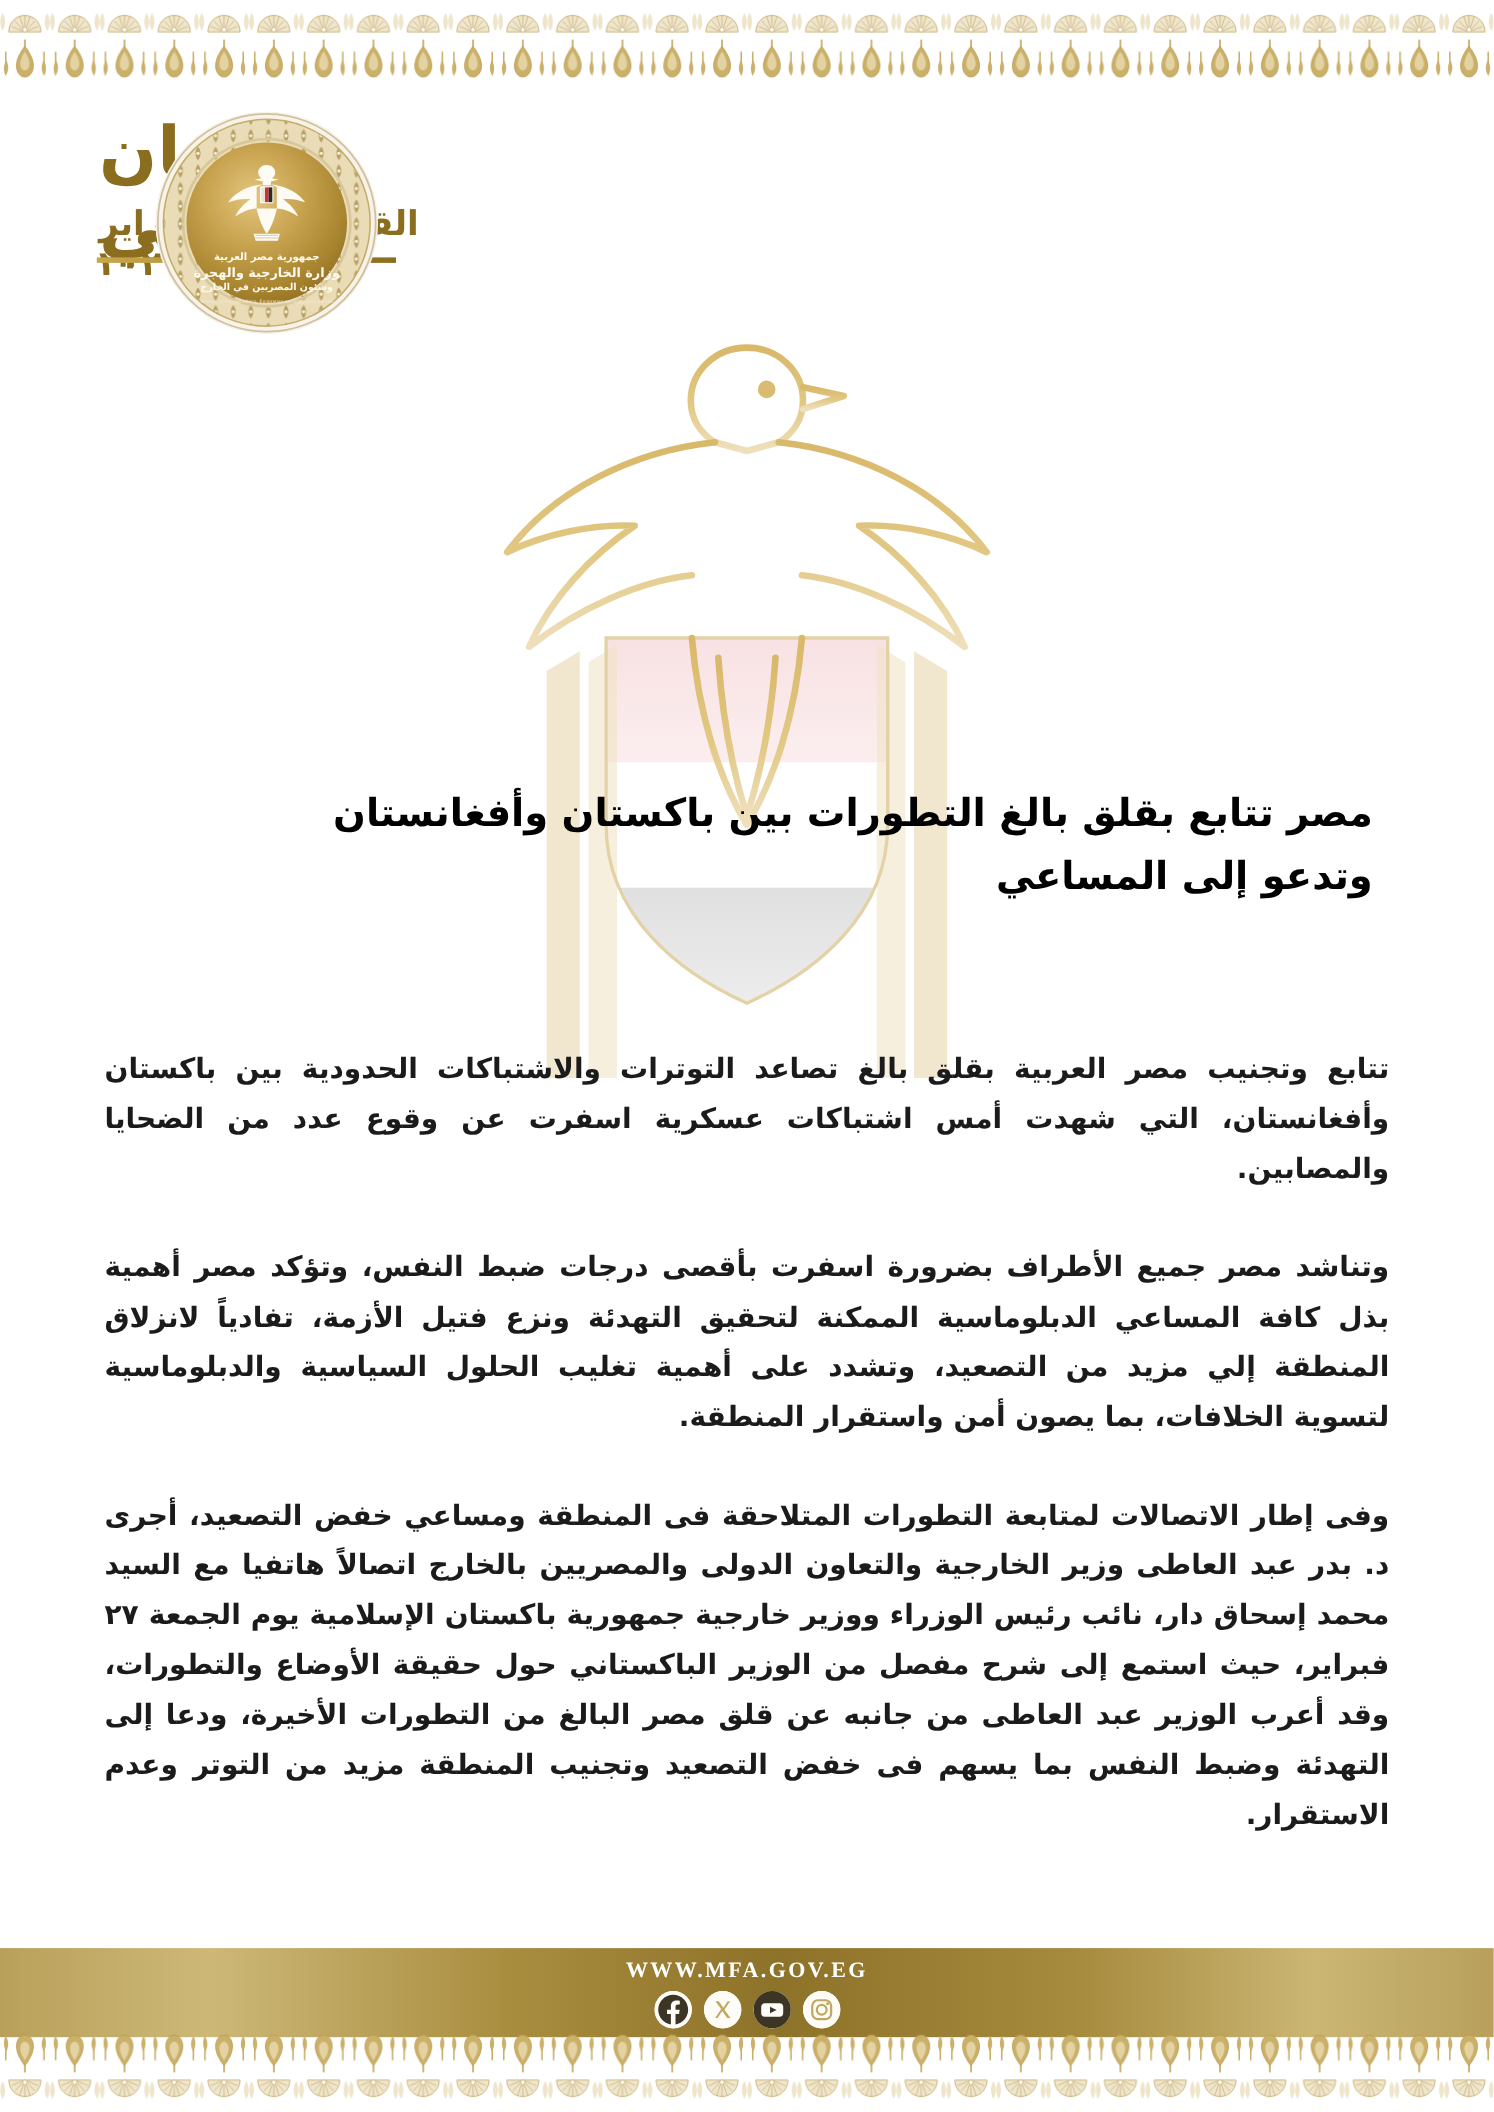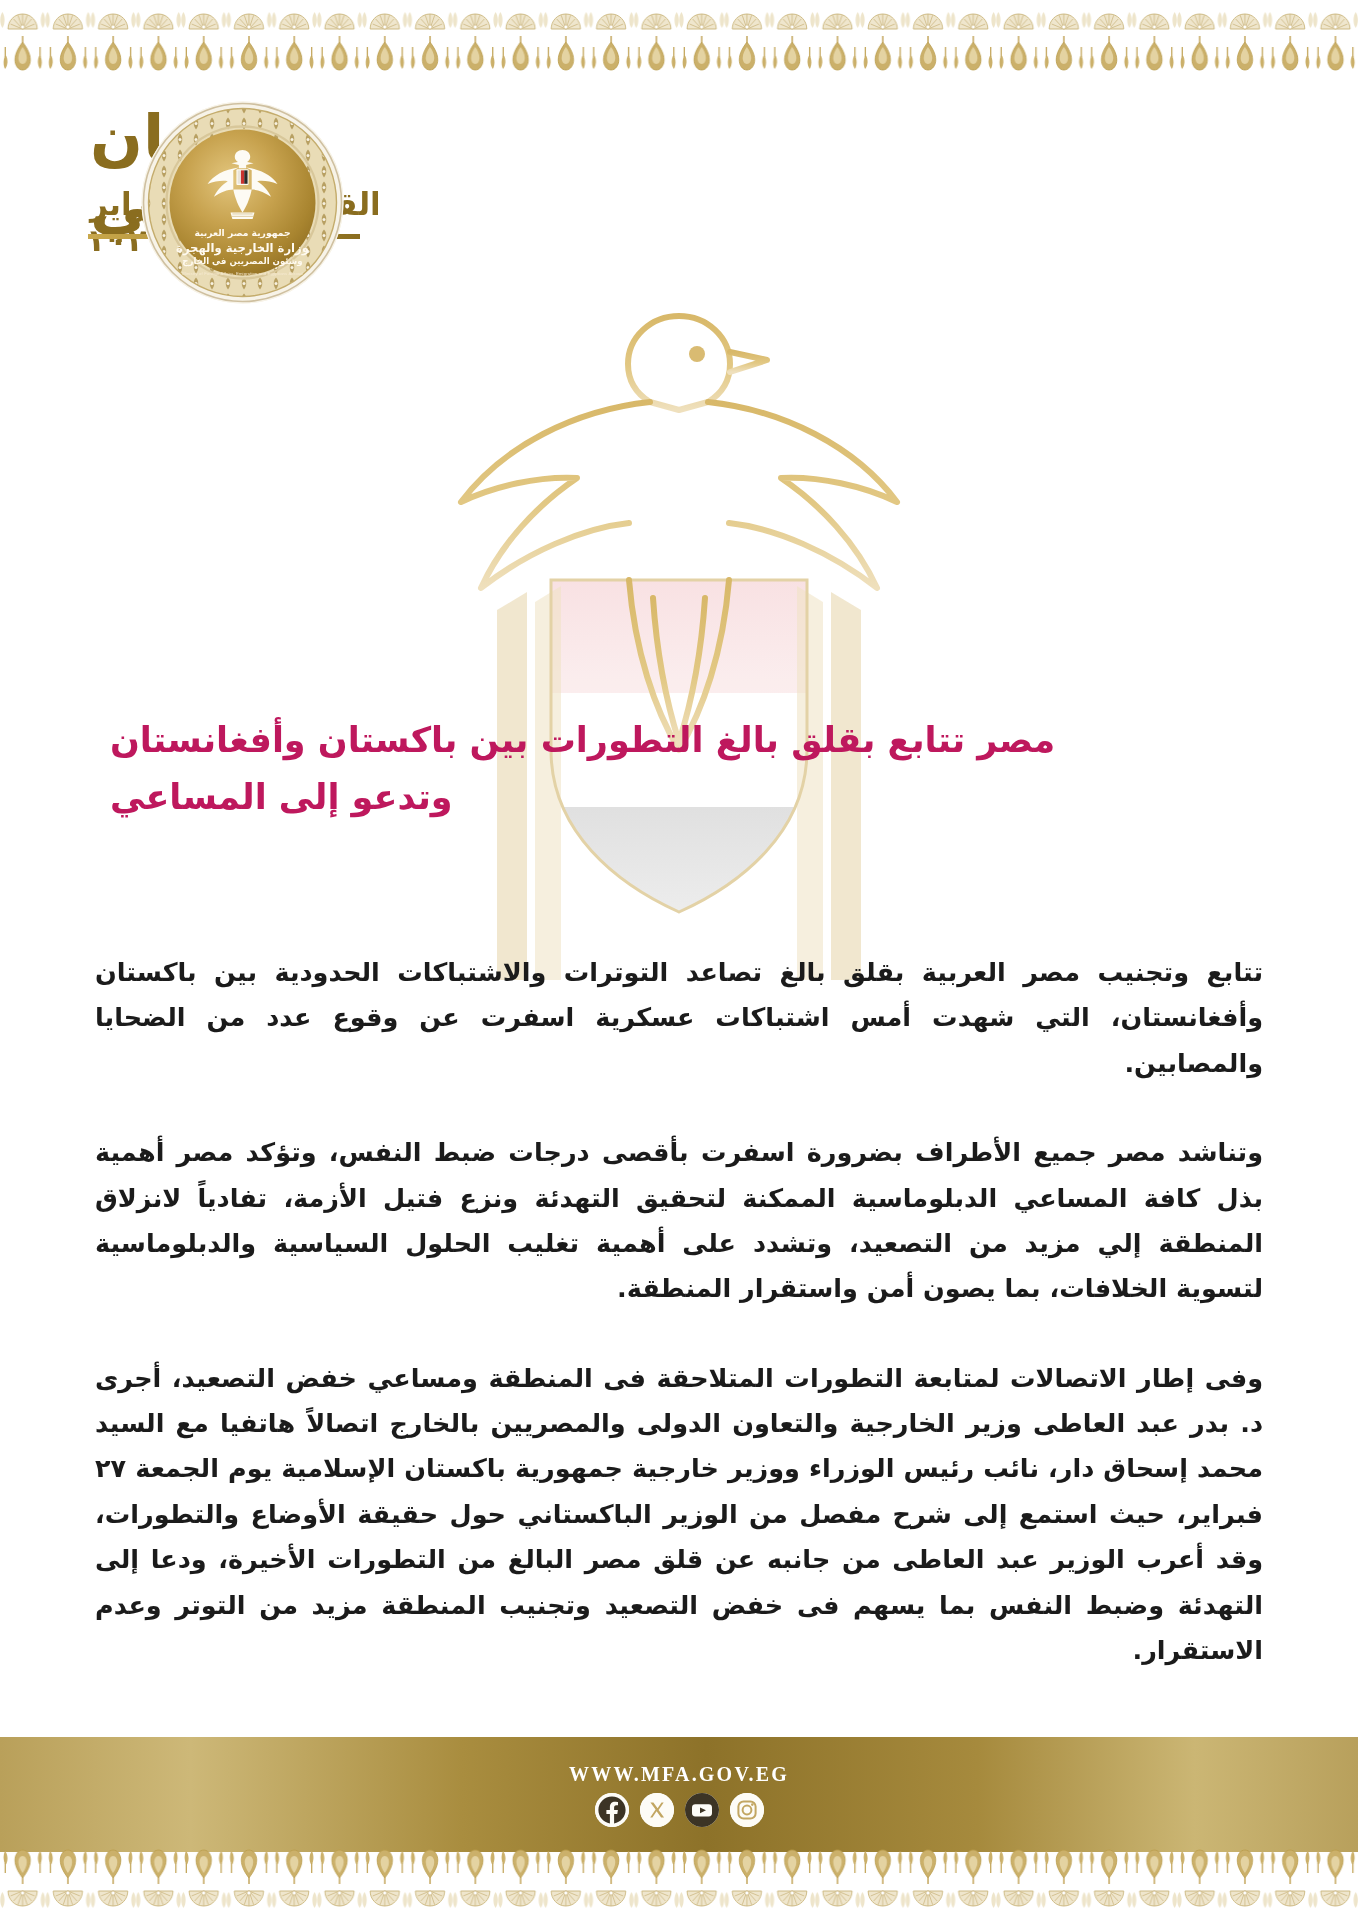--- a/index.html
+++ b/index.html
@@ -93,26 +93,26 @@
     pointer-events: none;
   }
 
   
   .headline {
     position: absolute;
     top: 712px;
     left: 0;
     width: 1358px;
     z-index: 3;
-    text-align: left;
+    text-align: right;
     direction: rtl;
     font-family: "DejaVu Sans", sans-serif;
     font-size: 35px;
     font-weight: 700;
-    color: #be185d;
+    color: #000000;
     line-height: 1.62;
     padding: 0 110px;
     box-sizing: border-box;
   }
   .headline-line { display: block; }
 
   
   .body-area {
     position: absolute;
     top: 950px;
@@ -133,21 +133,21 @@
     text-justify: inter-word;
     margin: 0 0 44px 0;
   }
 
   
   .footer {
     position: absolute;
     bottom: 68px;
     left: 0;
     width: 1358px;
-    height: 115px;
+    height: 81px;
     background: linear-gradient(90deg,
         #b9a05a 0%, #cdb878 14%, #a98d3f 34%,
         #8d7229 52%, #a68a3d 72%, #cbb674 88%, #b8a05c 100%);
     z-index: 5;
     display: flex;
     flex-direction: column;
     align-items: center;
     justify-content: center;
   }
   .footer-url {

